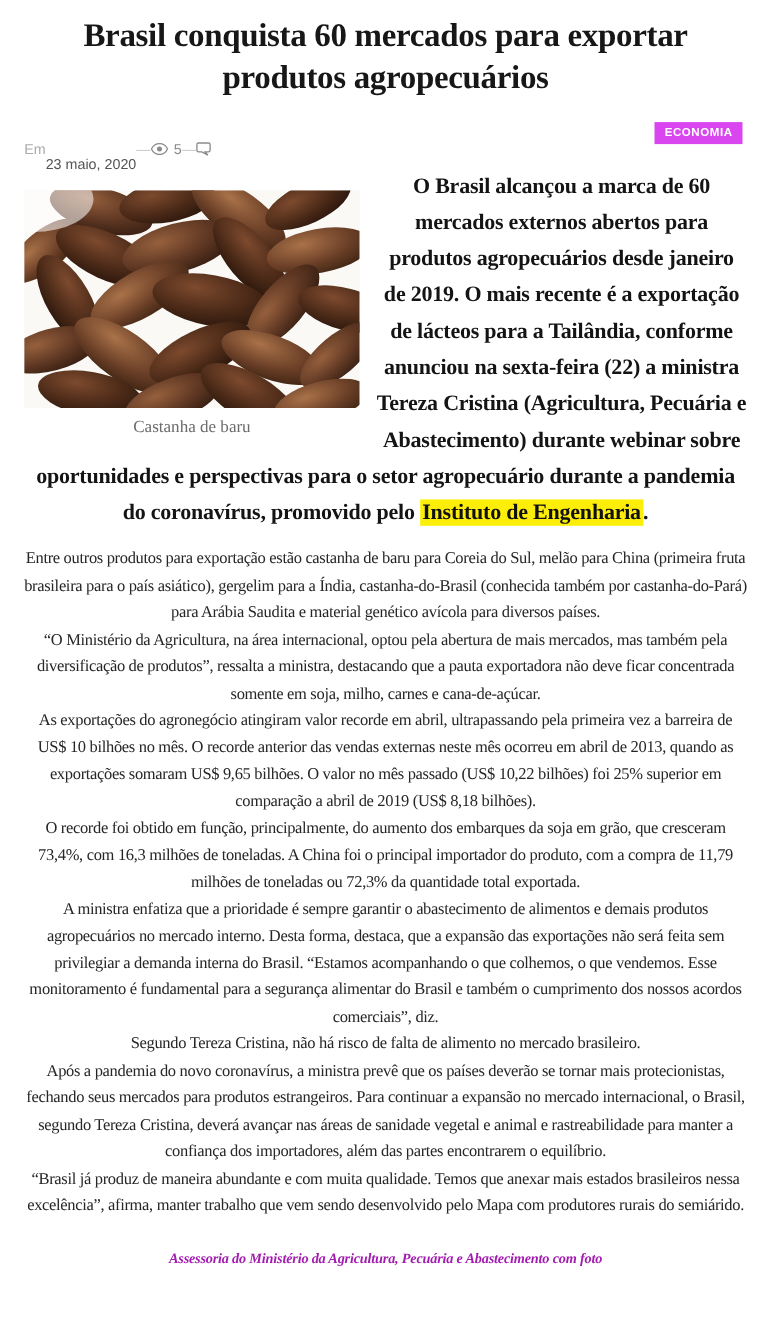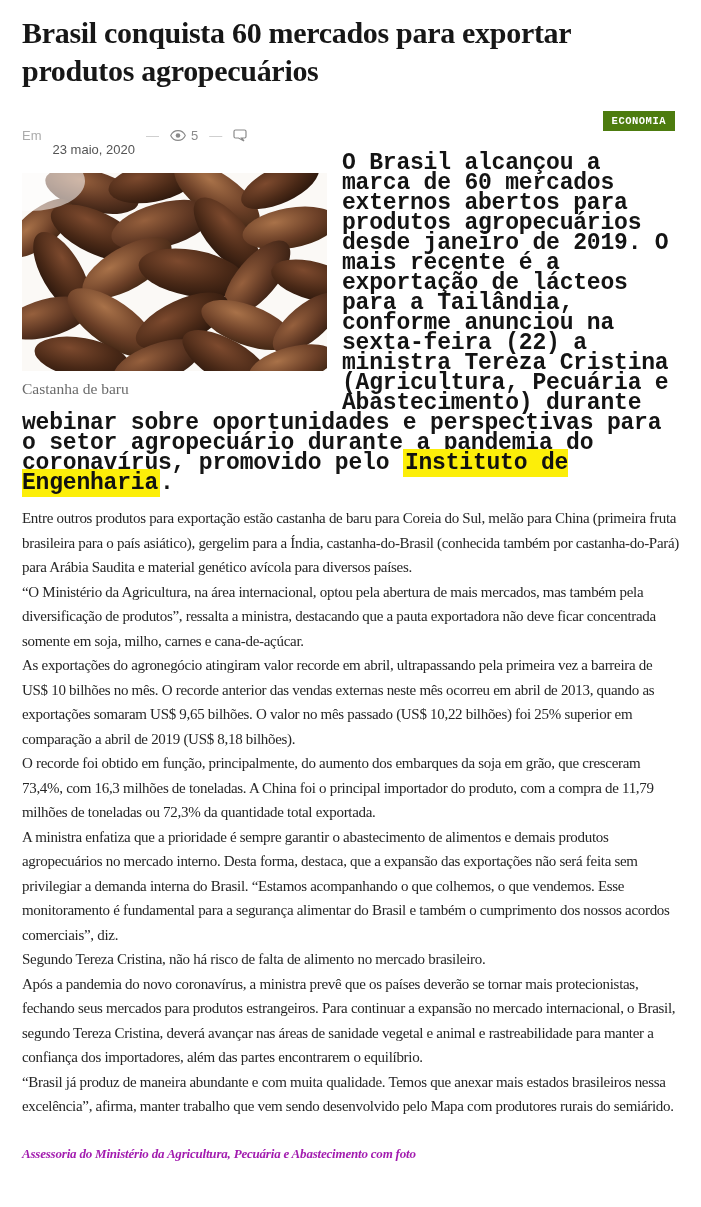--- a/index.html
+++ b/index.html
@@ -1,53 +1,53 @@
 <!DOCTYPE html>
 <html><head>
 <meta charset="utf-8">
 <style>
   html,body{margin:0;padding:0;}
   body{
     width:701px;height:1207px;overflow:hidden;background:#ffffff;
     font-family:"Liberation Serif","DejaVu Serif",serif;
   }
-  .wrap{padding:0 22px;}
+  .wrap{padding:0 22px;text-align:center;}
   h1.title{
     margin:14px 0 0;
     font-size:30px;line-height:38px;font-weight:700;color:#171717;
     letter-spacing:-0.3px;
     font-family:"Liberation Serif","DejaVu Serif",serif;
   }
   .meta-row{
     position:relative;margin-top:23px;height:20px;
     font-family:"Liberation Sans","DejaVu Sans",sans-serif;
   }
-  .meta{display:flex;align-items:center;gap:11px;font-size:13px;color:#a6a6a6;}
+  .meta{display:flex;align-items:center;gap:0;font-size:13px;color:#a6a6a6;}
   .meta .prefix{color:#ababab;}
   .meta .date{color:#545454;margin-top:29px;}
   .meta .sep{color:#c9c9c9;}
   .meta .views{display:flex;align-items:center;gap:5px;color:#8a8a8a;}
   .meta svg{display:block;}
   .badge{
     position:absolute;right:4px;top:-2px;
     background:#b12026;color:#ffffff;
     font:700 10.5px/1 "Liberation Sans","DejaVu Sans",sans-serif;
     letter-spacing:.5px;padding:5px 9px 4px;cursor:pointer;text-decoration:none;
   }
   .content{margin-top:0;}
   figure.photo-fig{
     float:left;width:305px;margin:20px 15px 12px 0;padding:0;
   }
   .photo{width:305px;height:198px;overflow:hidden;background:#fbfaf8;}
   figcaption{
     margin-top:9px;font-size:15.5px;color:#6b6b6b;
   }
   p.lead{
-    margin:20px 0 0;font-weight:700;font-size:23px;line-height:20px;
-    color:#141414;letter-spacing:-0.2px;font-family:Liberation Mono, monospace;
+    margin:20px 0 0;font-weight:700;font-size:20px;line-height:33px;
+    color:#141414;letter-spacing:-0.2px;
   }
   a.hl{
     background:#fcee09;color:#111111;text-decoration:none;font-weight:700;
     padding:1px 2px;cursor:pointer;
   }
   .bodytext{margin-top:13px;}
   .bodytext p{
     margin:0;font-size:15px;line-height:24.5px;color:#262626;
     letter-spacing:-0.3px;
   }
@@ -77,21 +77,21 @@
         </span>
         <span>5</span>
       </span>
       <span class="sep">—</span>
       <span style="cursor:pointer;">
         <svg width="14" height="13" viewBox="0 0 14 13">
           <path d="M2.5 1 H11.5 C12.3 1 13 1.7 13 2.5 V7.5 C13 8.3 12.3 9 11.5 9 H8.5 L11 12 L5.5 9 H2.5 C1.7 9 1 8.3 1 7.5 V2.5 C1 1.7 1.7 1 2.5 1 Z" fill="none" stroke="#8a8a8a" stroke-width="1.2"></path>
         </svg>
       </span>
     </div>
-    <a class="badge" style="background: #4d7c0f; font-family: Liberation Mono, monospace;">ECONOMIA</a>
+    <a class="badge" style="background: #d946ef;">ECONOMIA</a>
   </div>
 
   <div class="content">
 
     <figure class="photo-fig">
       <div class="photo">
         
         <svg width="305" height="198" viewBox="0 0 305 198">
           <defs>
             <radialGradient id="n1" cx="35%" cy="30%" r="85%">

